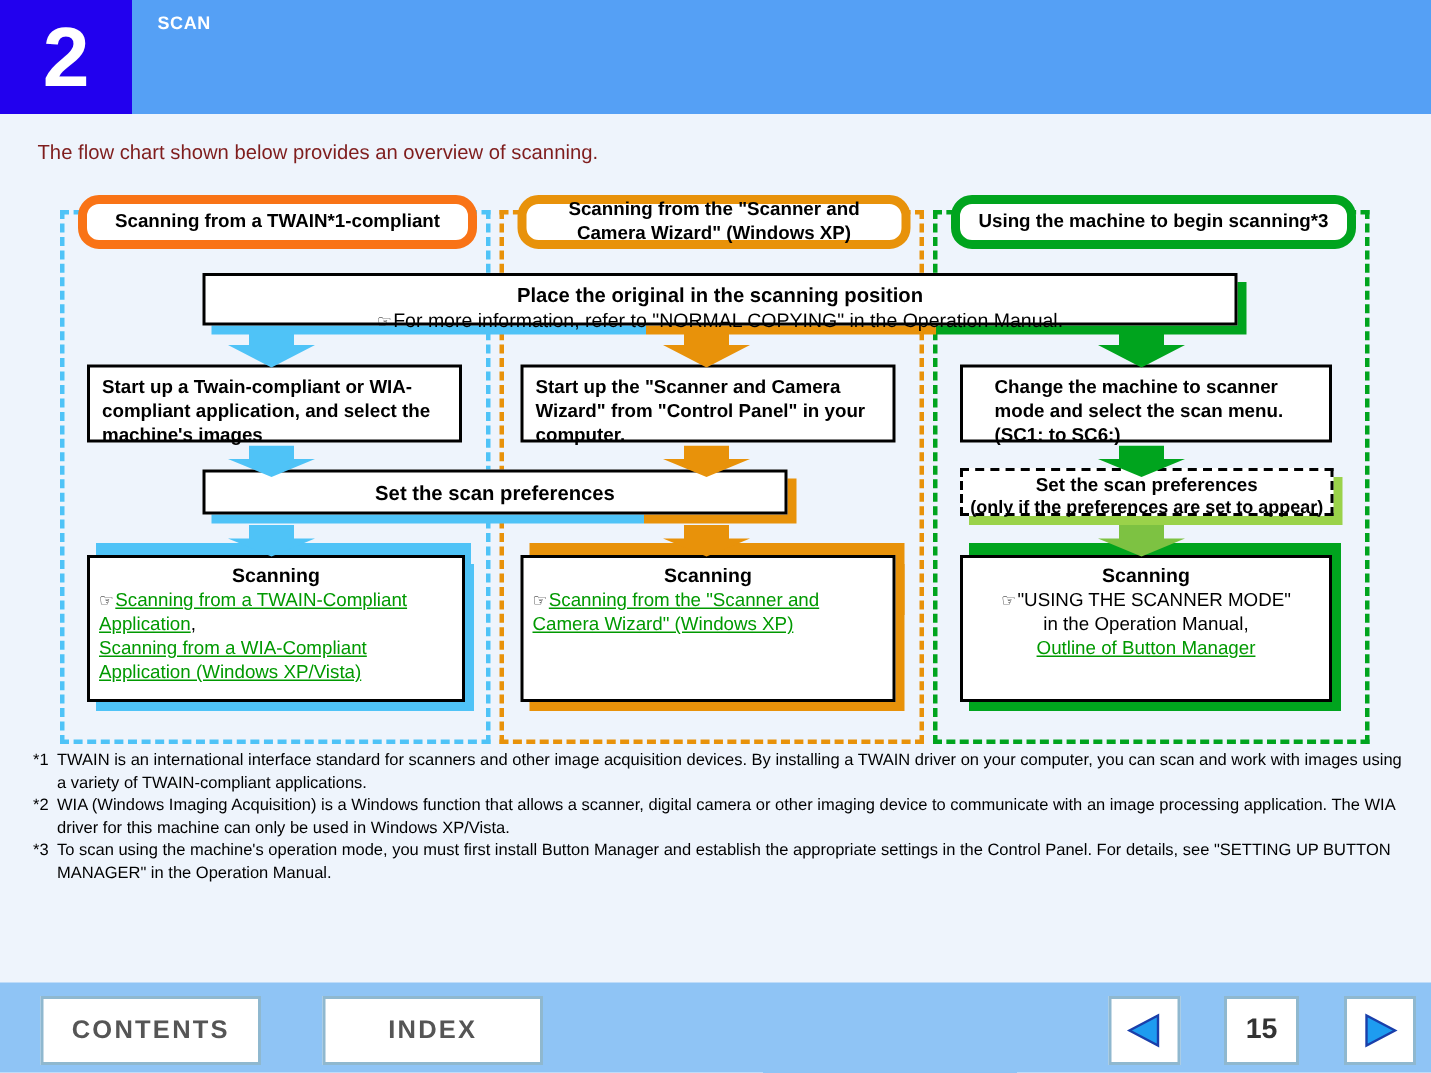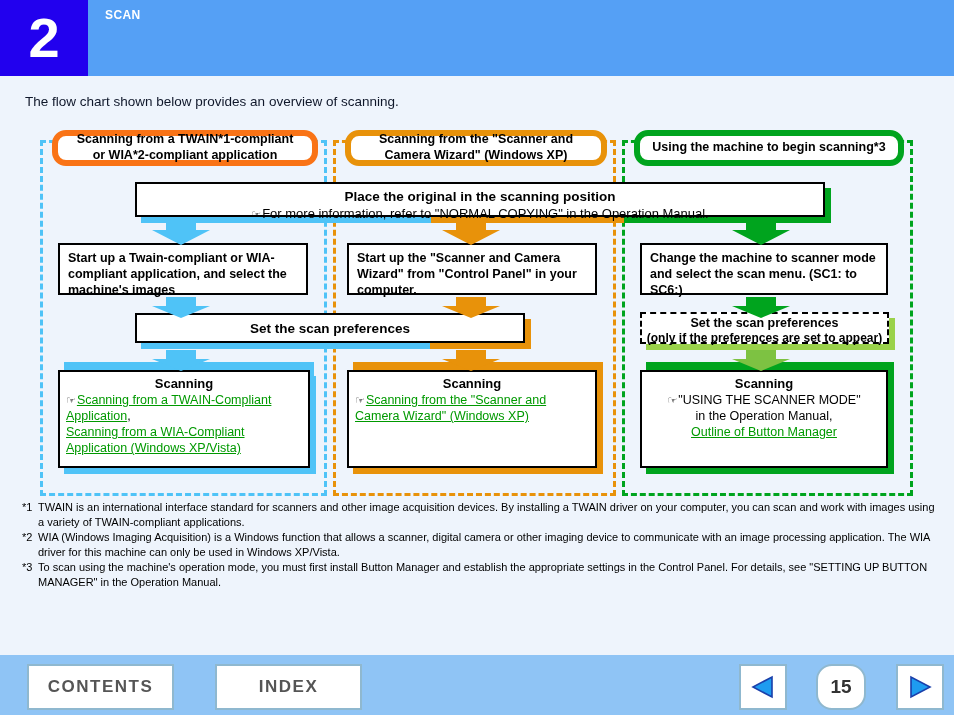--- a/index.html
+++ b/index.html
@@ -29,21 +29,21 @@
     color:#ffffff;font-size:12px;font-weight:bold;letter-spacing:.4px;
   }
   .header-title{
     position:absolute;left:105px;top:18px;
     color:#ffffff;font-size:38px;font-weight:bold;line-height:1.1;
   }
 
   
   .intro{
     position:absolute;left:25px;top:94px;
-    font-size:13.5px;color:#0f172a;
+    font-size:13.5px;color:#7f1d1d;
   }
 
   
   .flow{
     position:absolute;left:0;top:118px;width:954px;height:375px;
   }
 
   
   .col-frame{position:absolute;border-style:dashed;border-width:3px;}
   .col-a{left:40px;top:22px;width:281px;height:350px;border-color:#4fc3f7;}
@@ -146,21 +146,21 @@
     font-size:17px;font-weight:bold;color:#555;letter-spacing:1.5px;
   }
   .btn-contents{left:27px;width:143px;}
   .btn-index{left:215px;width:143px;}
   .navsq{
     position:absolute;top:9px;width:44px;height:42px;
     background:#ffffff;border:2px solid #8fb8cf;
     display:flex;align-items:center;justify-content:center;
   }
   .sq-prev{left:739px;}
-  .sq-page{left:816px;width:46px;font-size:19px;font-weight:bold;color:#333;border-radius:16px;}
+  .sq-page{left:816px;width:46px;font-size:19px;font-weight:bold;color:#333;}
   .sq-next{left:896px;}
 </style>
 </head>
 <body>
 
 <div class="header">
   <div class="chapter-badge">2</div>
   <div class="header-kicker">SCAN</div>
 </div>
 
@@ -168,21 +168,20 @@
 
 <div class="flow">
 
   <div class="col-frame col-a"></div>
   <div class="col-frame col-b"></div>
   <div class="col-frame col-c"></div>
 
   <div class="pill pill-a">
     <div>
       <div>Scanning from a TWAIN*1-compliant</div>
-      <div>or WIA*2-compliant application</div>
     </div>
   </div>
   <div class="pill pill-b">
     <div>
       <div>Scanning from the "Scanner and</div>
       <div>Camera Wizard" (Windows XP)</div>
     </div>
   </div>
   <div class="pill pill-c">
     <div>Using the machine to begin scanning*3</div>
@@ -218,21 +217,21 @@
         <div class="scan-body" style="font-weight:bold;">Start up a Twain-compliant or WIA-compliant application, and select the machine's images</div>
       </div>
   </div>
   <div class="sh-b2"></div>
   <div class="box box-b2" style="top:125px;height:52px;">
     <div class="inner">
         <div class="scan-body" style="font-weight:bold;">Start up the "Scanner and Camera Wizard" from "Control Panel" in your computer.</div>
       </div>
   </div>
   <div class="sh-c2"></div>
-  <div class="box box-c2" style="top:125px;height:52px;">
+  <div class="box box-c2" style="top:125px;height:52px;padding-left:13px;">
     <div class="inner">
         <div class="scan-body" style="font-weight:bold;">Change the machine to scanner mode and select the scan menu. (SC1: to SC6:)</div>
       </div>
   </div>
 
   <div class="arrow" style="left:150px;top:179px;">
     <svg width="62" height="22" viewBox="0 0 62 22">
         <polygon points="16,0 46,0 46,9 60,9 31,21 2,9 16,9" fill="#4fc3f7"></polygon>
       </svg>
   </div>

